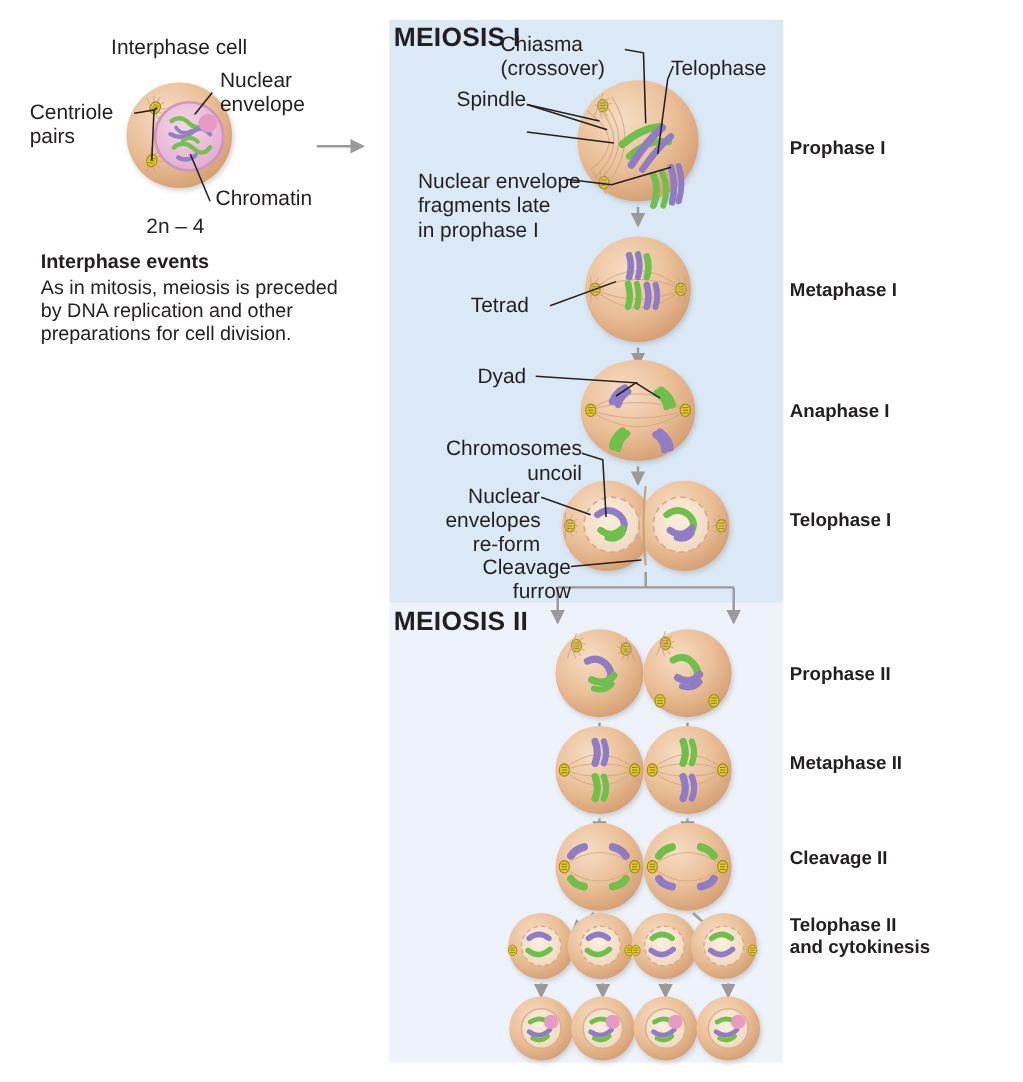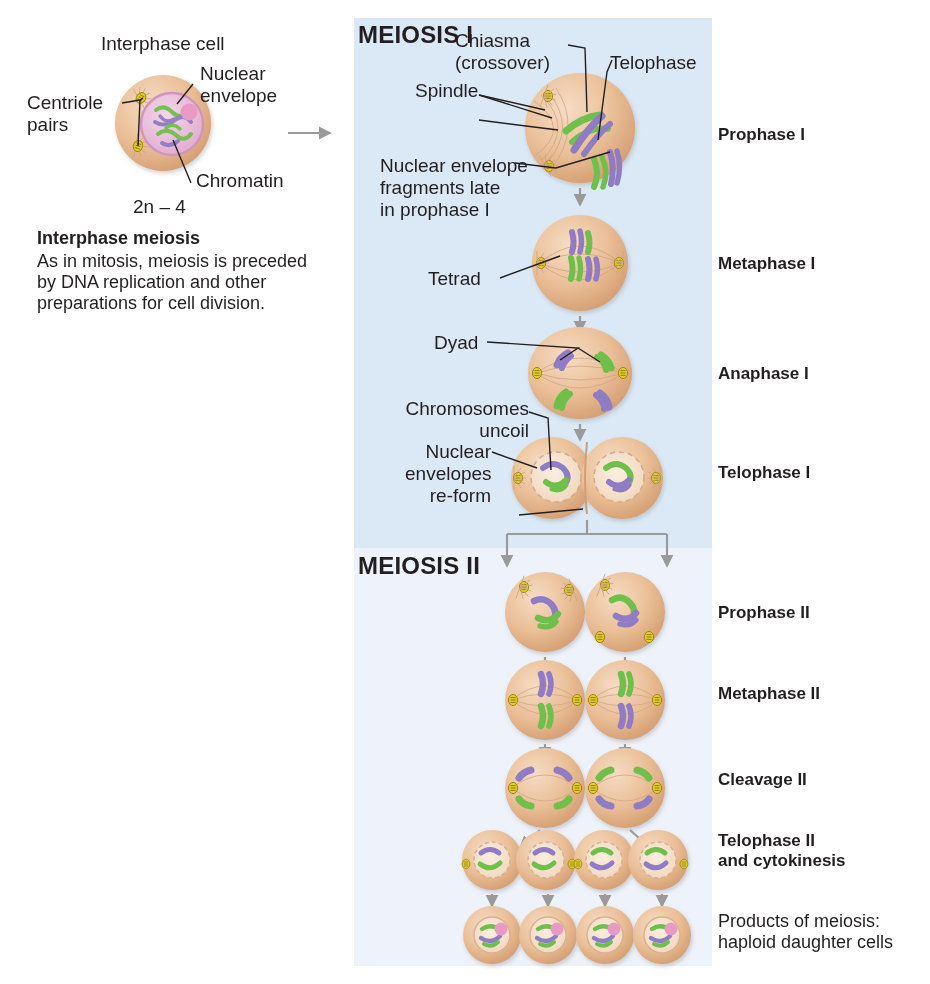--- a/index.html
+++ b/index.html
@@ -481,21 +481,21 @@
     </g>
   </svg>
 
   <div class="lbl t-reg" style="left:101px;top:33px;">Interphase cell</div>
   <div class="lbl t-reg" style="left:27px;top:92px;">Centriole
 pairs</div>
   <div class="lbl t-reg" style="left:200px;top:63px;">Nuclear
 envelope</div>
   <div class="lbl t-reg" style="left:196px;top:170px;">Chromatin</div>
   <div class="lbl t-ital" style="left:133px;top:196px;">2n – 4</div>
-  <div class="lbl t-head" style="left:37px;top:228px;">Interphase meiosis</div>
+  <div class="lbl t-head" style="left:37px;top:228px;">Interphase events</div>
   <div class="lbl t-body" style="left:37px;top:251px;">As in mitosis, meiosis is preceded
 by DNA replication and other
 preparations for cell division.</div>
 
   <div class="lbl t-sec" style="left:358px;top:21px;">MEIOSIS I</div>
   <div class="lbl t-sec" style="left:358px;top:552px;">MEIOSIS II</div>
 
   <div class="lbl t-reg" style="left:455px;top:30px;text-align:left;">Chiasma
 (crossover)</div>
   <div class="lbl t-reg" style="left:610px;top:52px;">Telophase</div>
@@ -503,29 +503,29 @@
   <div class="lbl t-reg" style="left:380px;top:155px;">Nuclear envelope
 fragments late
 in prophase I</div>
   <div class="lbl t-reg" style="left:428px;top:268px;">Tetrad</div>
   <div class="lbl t-reg" style="left:434px;top:332px;">Dyad</div>
   <div class="lbl t-reg" style="left:393px;top:398px;text-align:right;width:136px;">Chromosomes
 uncoil</div>
   <div class="lbl t-reg" style="left:405px;top:441px;text-align:right;width:86px;">Nuclear
 envelopes
 re-form</div>
+  <div class="lbl t-reg" style="left:415px;top:506px;text-align:right;width:104px;">Cleavage
+furrow</div>
 
   <div id="stage-labels">
       <div class="lbl t-bold" style="left: 718px; top: 111px; margin-top: 14px;">Prophase I</div>
       <div class="lbl t-bold" style="left: 718px; top: 254px;">Metaphase I</div>
       <div class="lbl t-bold" style="left: 718px; top: 364px; text-align: right;">Anaphase I</div>
       <div class="lbl t-bold" style="left: 718px; top: 463px;">Telophase I</div>
       <div class="lbl t-bold" style="left: 718px; top: 603px;">Prophase II</div>
       <div class="lbl t-bold" style="left: 718px; top: 684px;">Metaphase II</div>
       <div class="lbl t-bold" style="left: 718px; top: 770px;">Cleavage II</div>
       <div class="lbl t-bold" style="left: 718px; top: 831px;">Telophase II
 and cytokinesis</div>
     </div>
 
-  <div class="lbl t-body" style="left:718px;top:911px;">Products of meiosis:
-haploid daughter cells</div>
 
 </div>
 
 </body></html>

